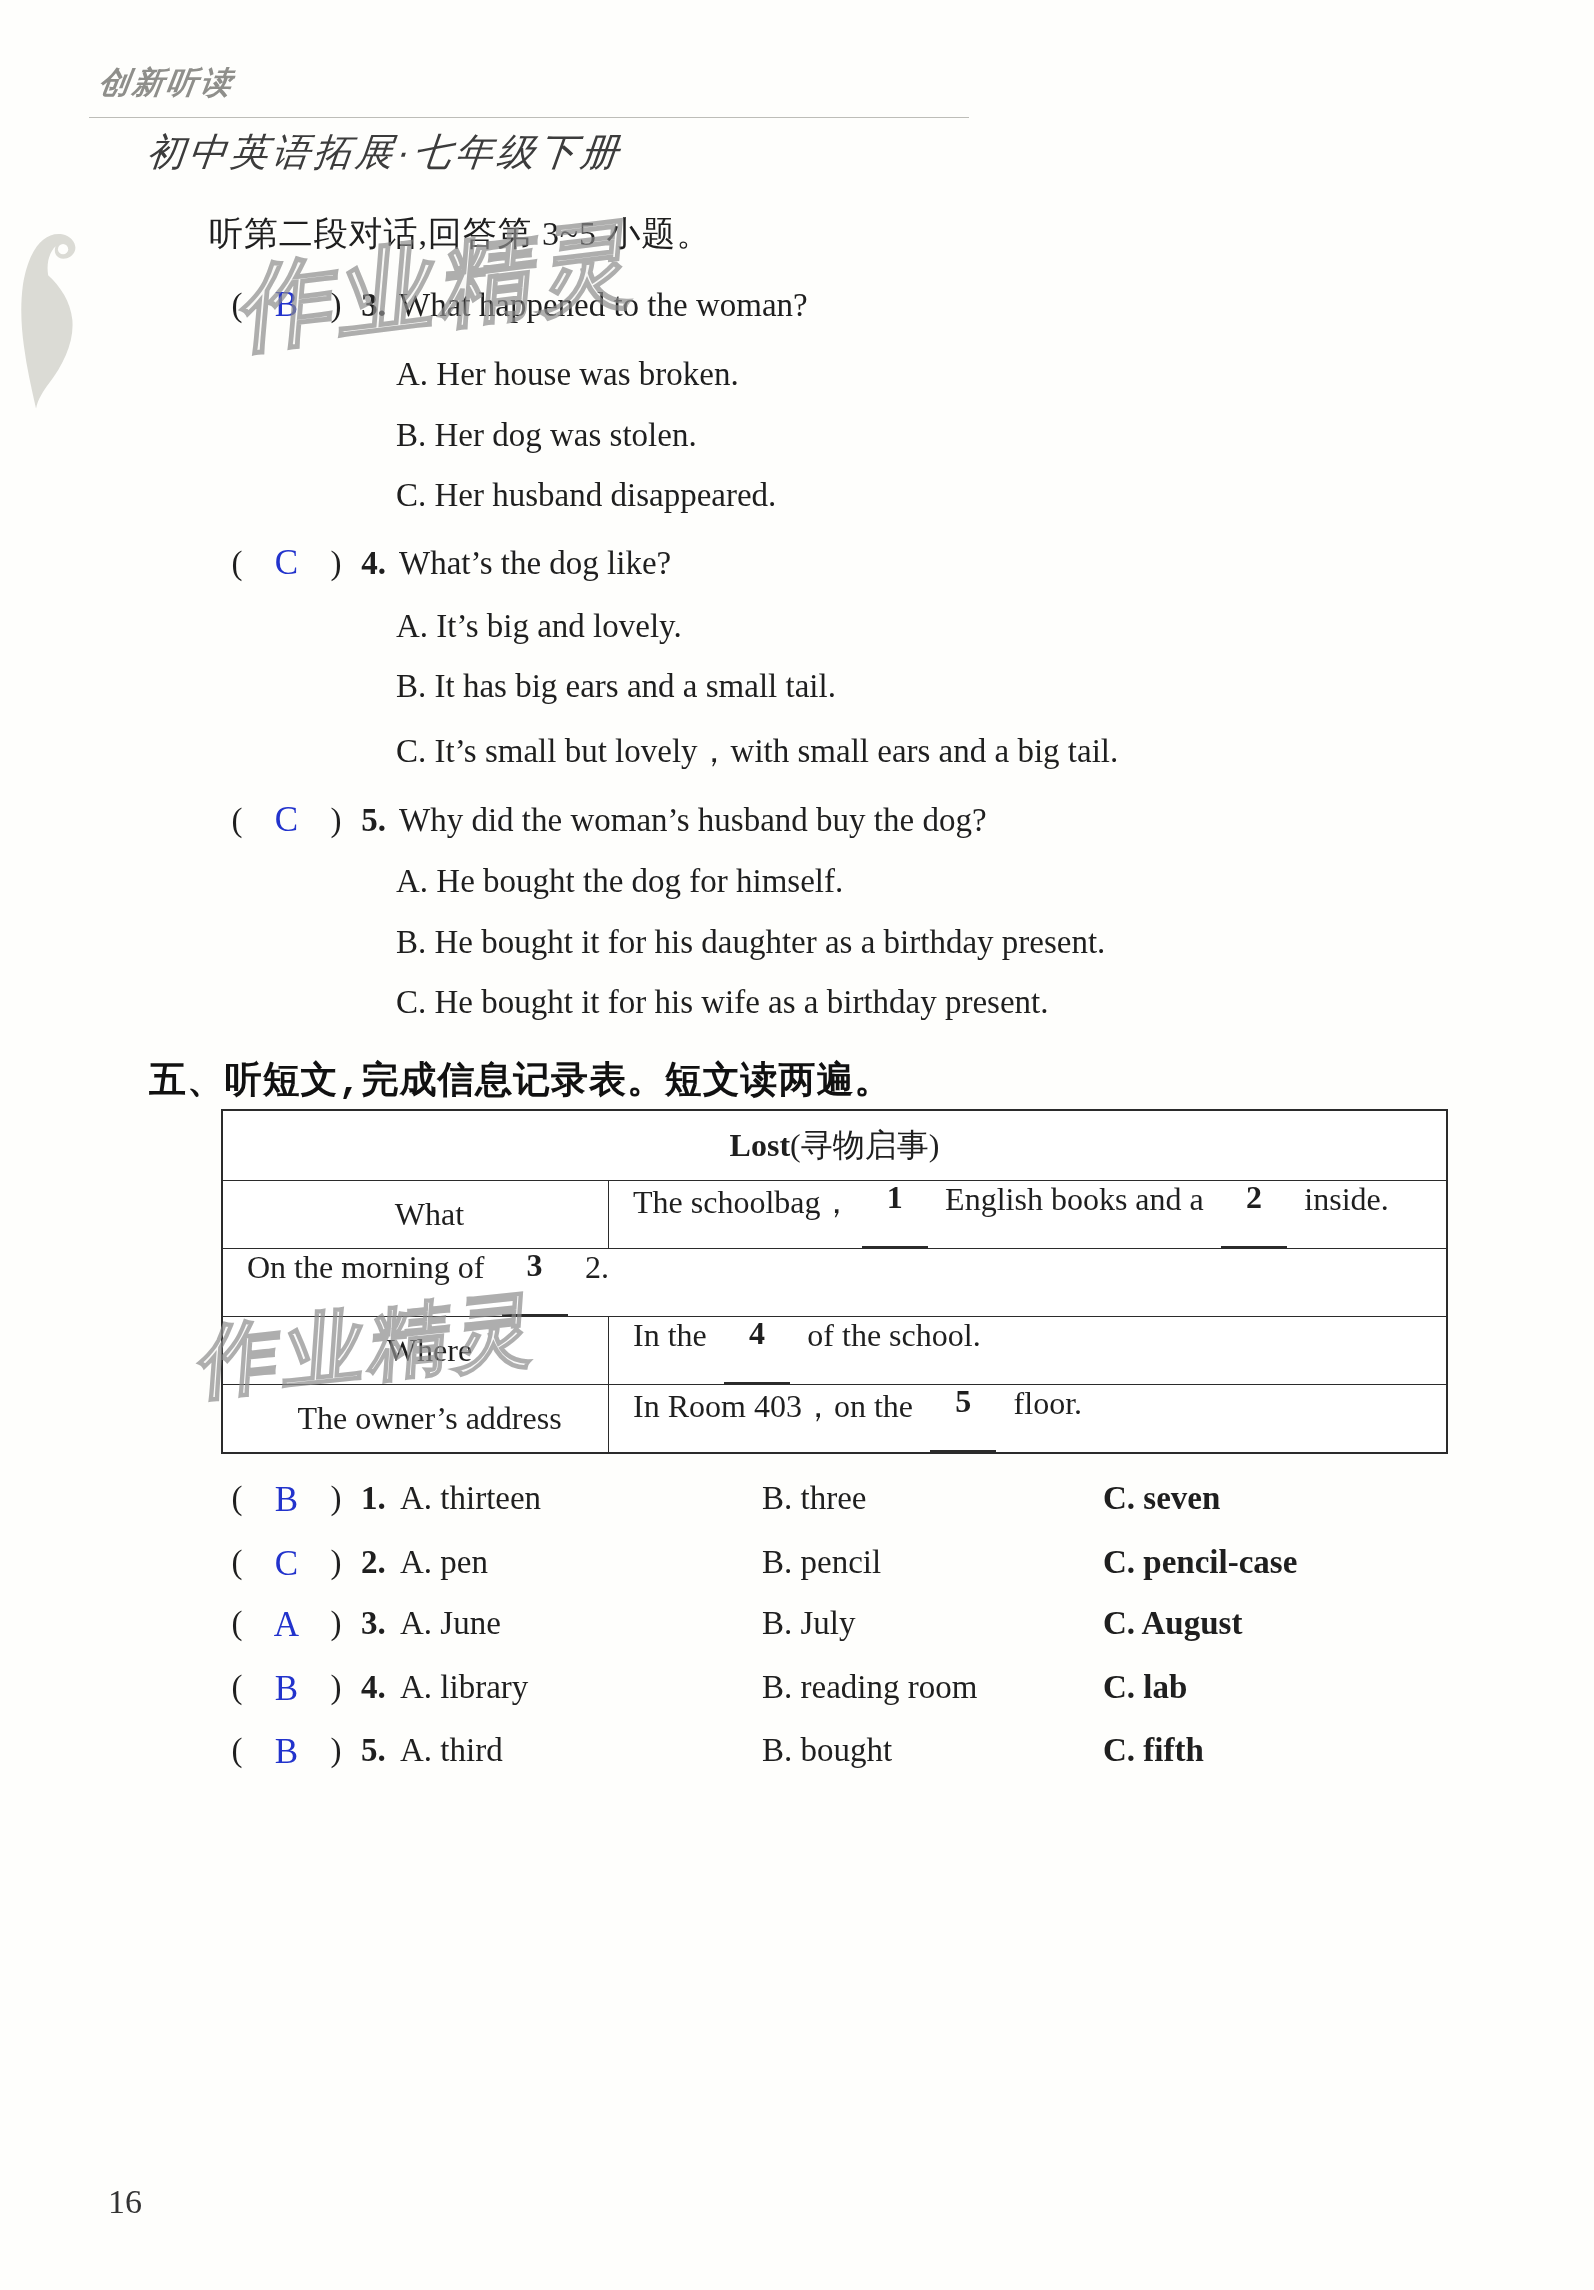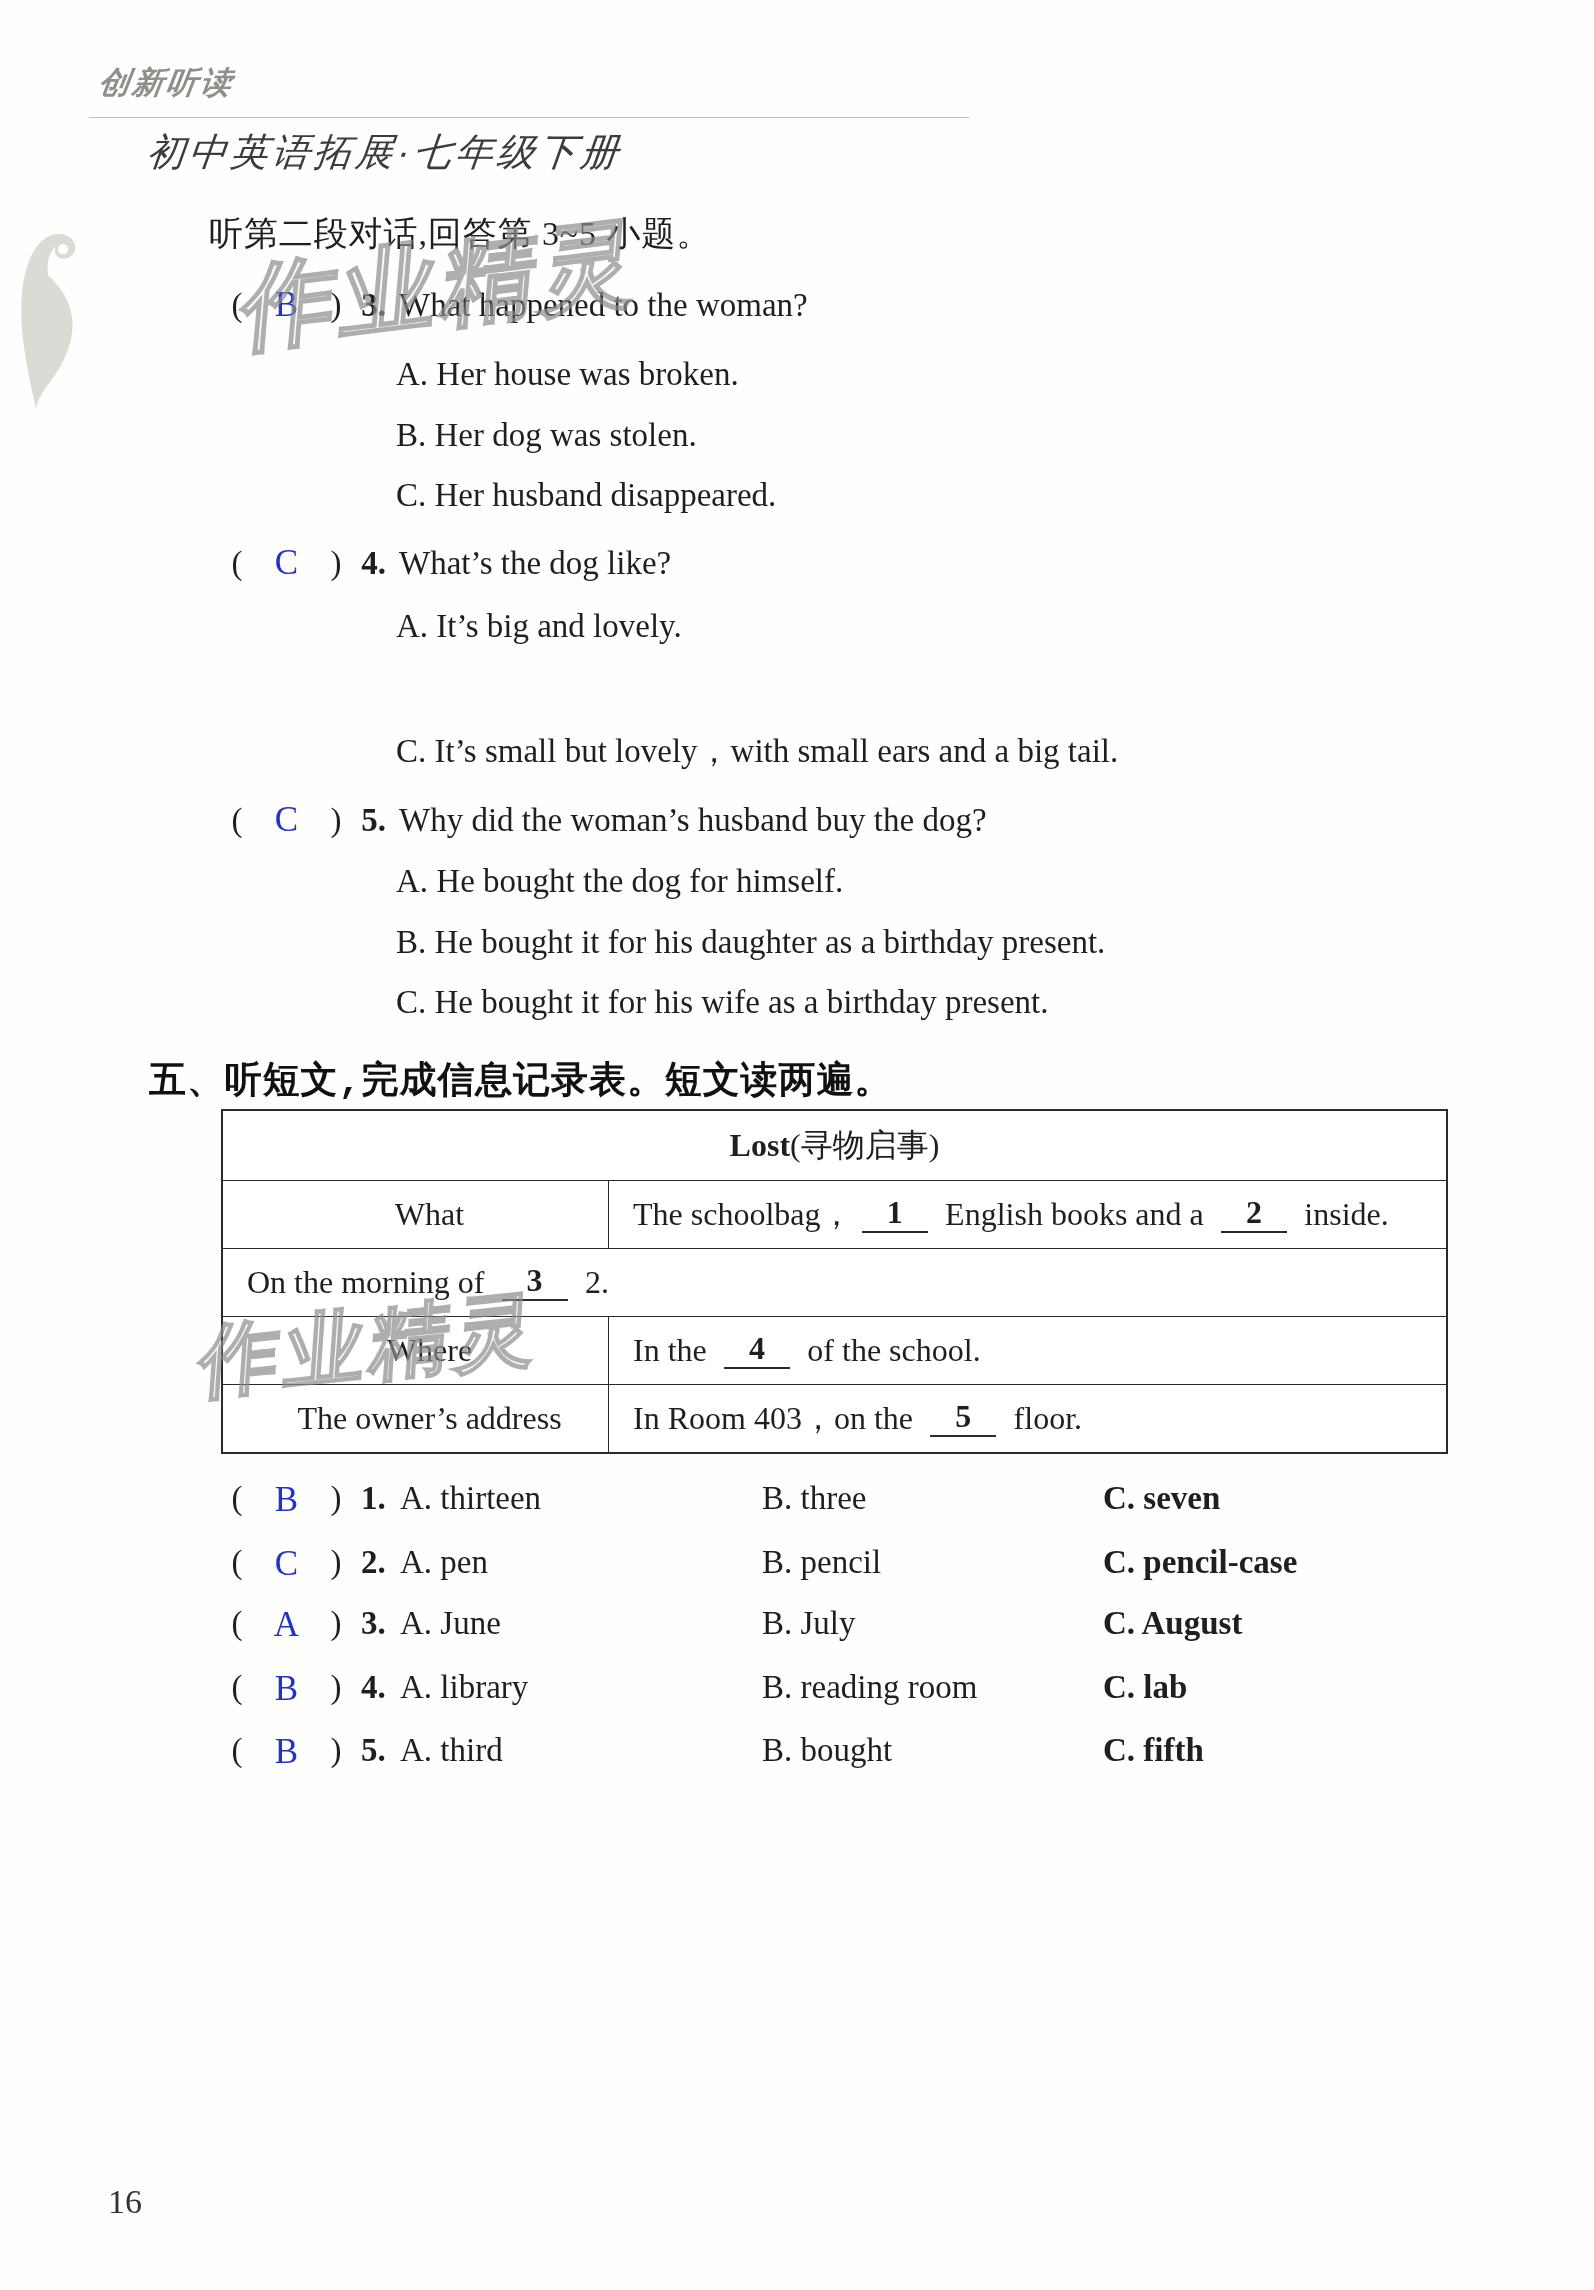--- a/index.html
+++ b/index.html
@@ -52,21 +52,21 @@
     position:absolute;left:221px;top:1109px;width:1223px;
     border:2.8px solid #2b2b2b;font-size:32px;background:#fff;
   }
   .ttitle{height:69px;display:flex;align-items:center;justify-content:center;}
   .ttitle .ten{font-weight:bold;}
   .trow{display:flex;border-top:1.9px solid #2b2b2b;height:67px;}
   .tlabel{
     width:357px;border-right:1.9px solid #2b2b2b;
     display:flex;align-items:center;justify-content:center;text-align:center;padding-left:28px;
   }
-  .tcell{flex:1;display:flex;align-items:center;padding-left:24px;white-space:pre-wrap;}
+  .tcell{flex:1;display:flex;padding-left:24px;white-space:pre-wrap;}
   .blank{
     font-weight:bold;border-bottom:2.8px solid #2b2b2b;
     padding:0 25px 1.9px 25px;margin:0 9.3px;line-height:1.05;
   }
   
   .bqrow{position:absolute;left:221px;width:1324px;height:47px;font-size:33px;}
   .bqrow span{position:absolute;top:0;}
   .b-op{left:0;width:32px;text-align:center;}
   .b-ans{left:32px;width:67px;text-align:center;color:#2233cc;font-size:35px;}
   .b-cp{left:99px;width:32px;text-align:center;}
@@ -110,20 +110,21 @@
   <div class="optline" style="top:477px">C. Her husband disappeared.</div>
 
   <div class="qline" style="top:543px">
     <span class="op">(</span>
     <span class="ans">C</span>
     <span class="cp">)</span>
     <span class="qnum">4.</span>
     <span class="qtext">What’s the dog like?</span>
   </div>
   <div class="optline" style="top:608px">A. It’s big and lovely.</div>
+  <div class="optline" style="top:668px">B. It has big ears and a small tail.</div>
   <div class="optline" style="top:729px">C. It’s small but lovely，with small ears and a big tail.</div>
 
   <div class="qline" style="top:800px">
     <span class="op">(</span>
     <span class="ans">C</span>
     <span class="cp">)</span>
     <span class="qnum">5.</span>
     <span class="qtext">Why did the woman’s husband buy the dog?</span>
   </div>
   <div class="optline" style="top:863px">A. He bought the dog for himself.</div>

